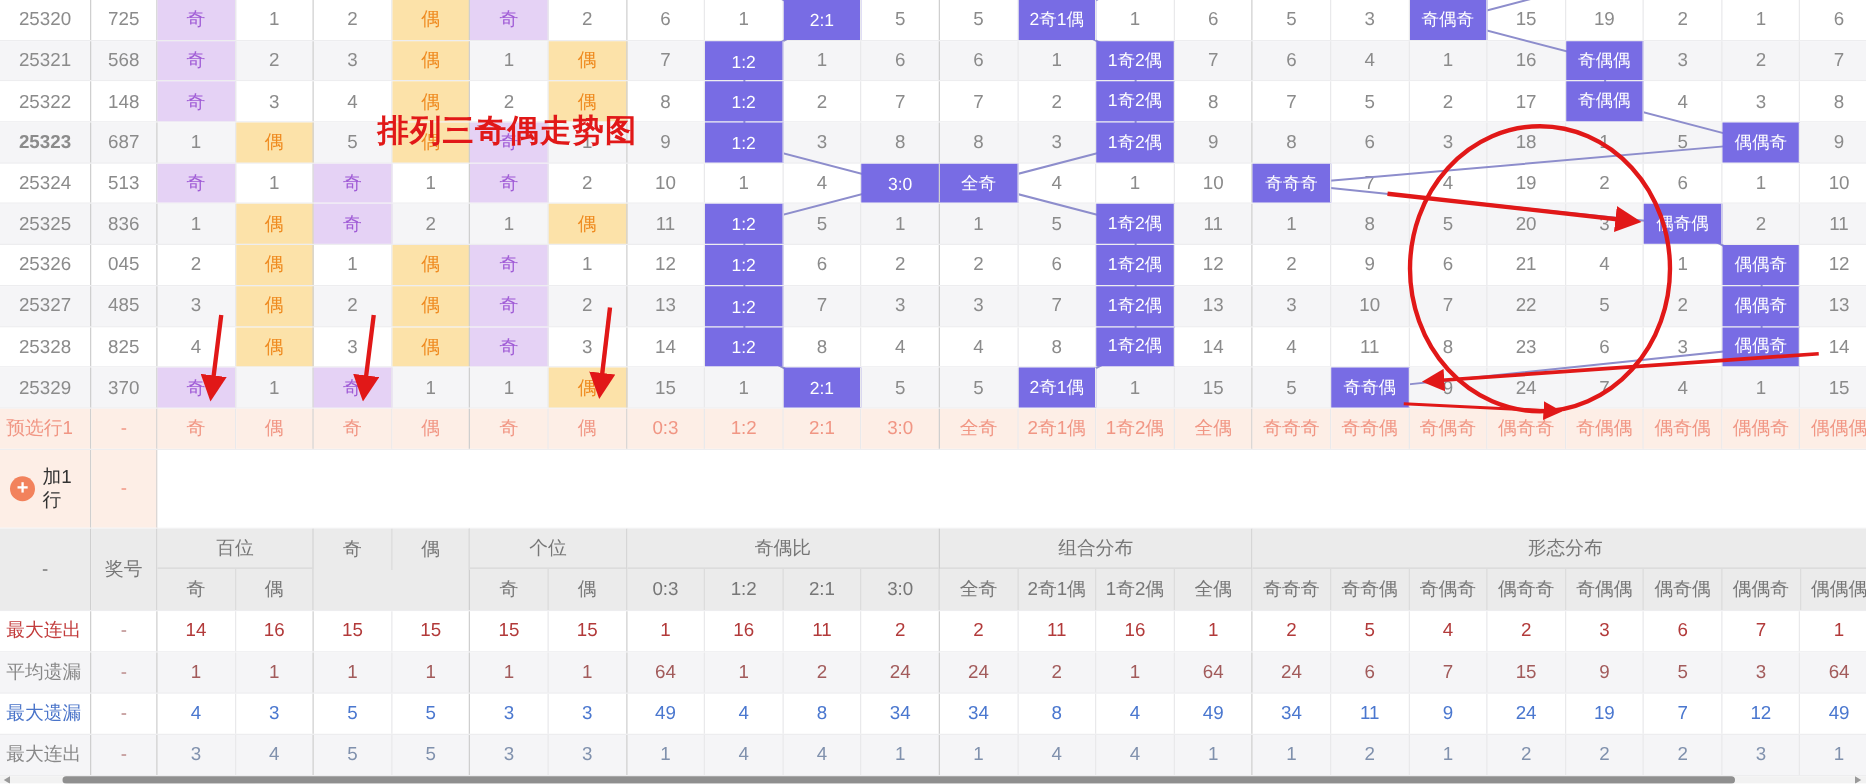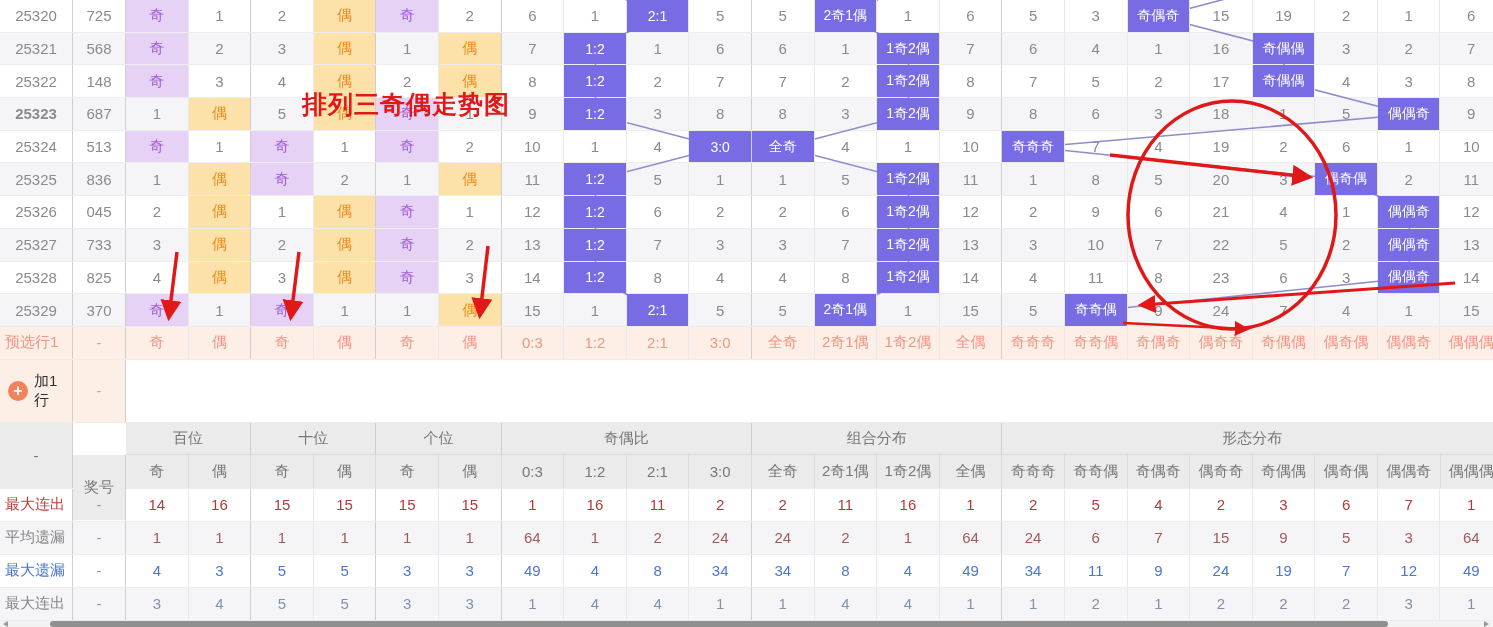--- a/index.html
+++ b/index.html
@@ -218,21 +218,21 @@
         <div class="c " style="width: 62.6px;">9</div>
         <div class="c " style="width: 62.6px;">6</div>
         <div class="c " style="width: 62.6px;">21</div>
         <div class="c " style="width: 62.6px;">4</div>
         <div class="c " style="width: 62.6px;">1</div>
         <div class="c hit-purple" style="width: 62.6px;">偶偶奇</div>
         <div class="c " style="width: 62.6px;">12</div>
       </div>
       <div class="row stripe" style="height: 32.7px;">
         <div class="c gb" style="width: 73px;">25327</div>
-        <div class="c gb" style="width: 53px;">733</div>
+        <div class="c gb" style="width: 53px;">485</div>
         <div class="c " style="width: 62.6px;">3</div>
         <div class="c gb hit-even" style="width: 62.6px;">偶</div>
         <div class="c " style="width: 62.6px;">2</div>
         <div class="c gb hit-even" style="width: 62.6px;">偶</div>
         <div class="c hit-odd" style="width: 62.6px;">奇</div>
         <div class="c gb " style="width: 62.6px;">2</div>
         <div class="c " style="width: 62.6px;">13</div>
         <div class="c hit-purple" style="width: 62.6px;">1:2</div>
         <div class="c " style="width: 62.6px;">7</div>
         <div class="c gb " style="width: 62.6px;">3</div>
@@ -330,30 +330,29 @@
       <div class="row " style="height: 63px;">
         <div class="c pre-c add-cell gb" style="width: 73px;">
           <span class="plus-icon">+</span>
           <span>加1行</span>
         </div>
         <div class="c pre-c gb" style="width: 53px;">-</div>
         <div class="c filler" style="width: 1384px;"></div>
       </div>
       <div class="row " style="height: 66px;">
         <div class="c hdr gb" style="width: 73px;">-</div>
-        <div class="c hdr gb" style="width: 53px; margin-top: 32px;">奖号</div>
+        <div class="c hdr gb" style="width: 53px;">奖号</div>
         <div class="hgroup" style="width: 125.2px;">
           <div class="glabel">百位</div>
           <div class="hsub">
             <div class="c" style="width: 62.6px;">奇</div>
             <div class="c" style="width: 62.6px;">偶</div>
           </div>
         </div>
         <div class="hgroup" style="width: 125.2px;">
-          <div class="glabel">十位</div>
           <div class="hsub">
             <div class="c" style="width: 62.6px;">奇</div>
             <div class="c" style="width: 62.6px;">偶</div>
           </div>
         </div>
         <div class="hgroup" style="width: 125.2px;">
           <div class="glabel">个位</div>
           <div class="hsub">
             <div class="c" style="width: 62.6px;">奇</div>
             <div class="c" style="width: 62.6px;">偶</div>

